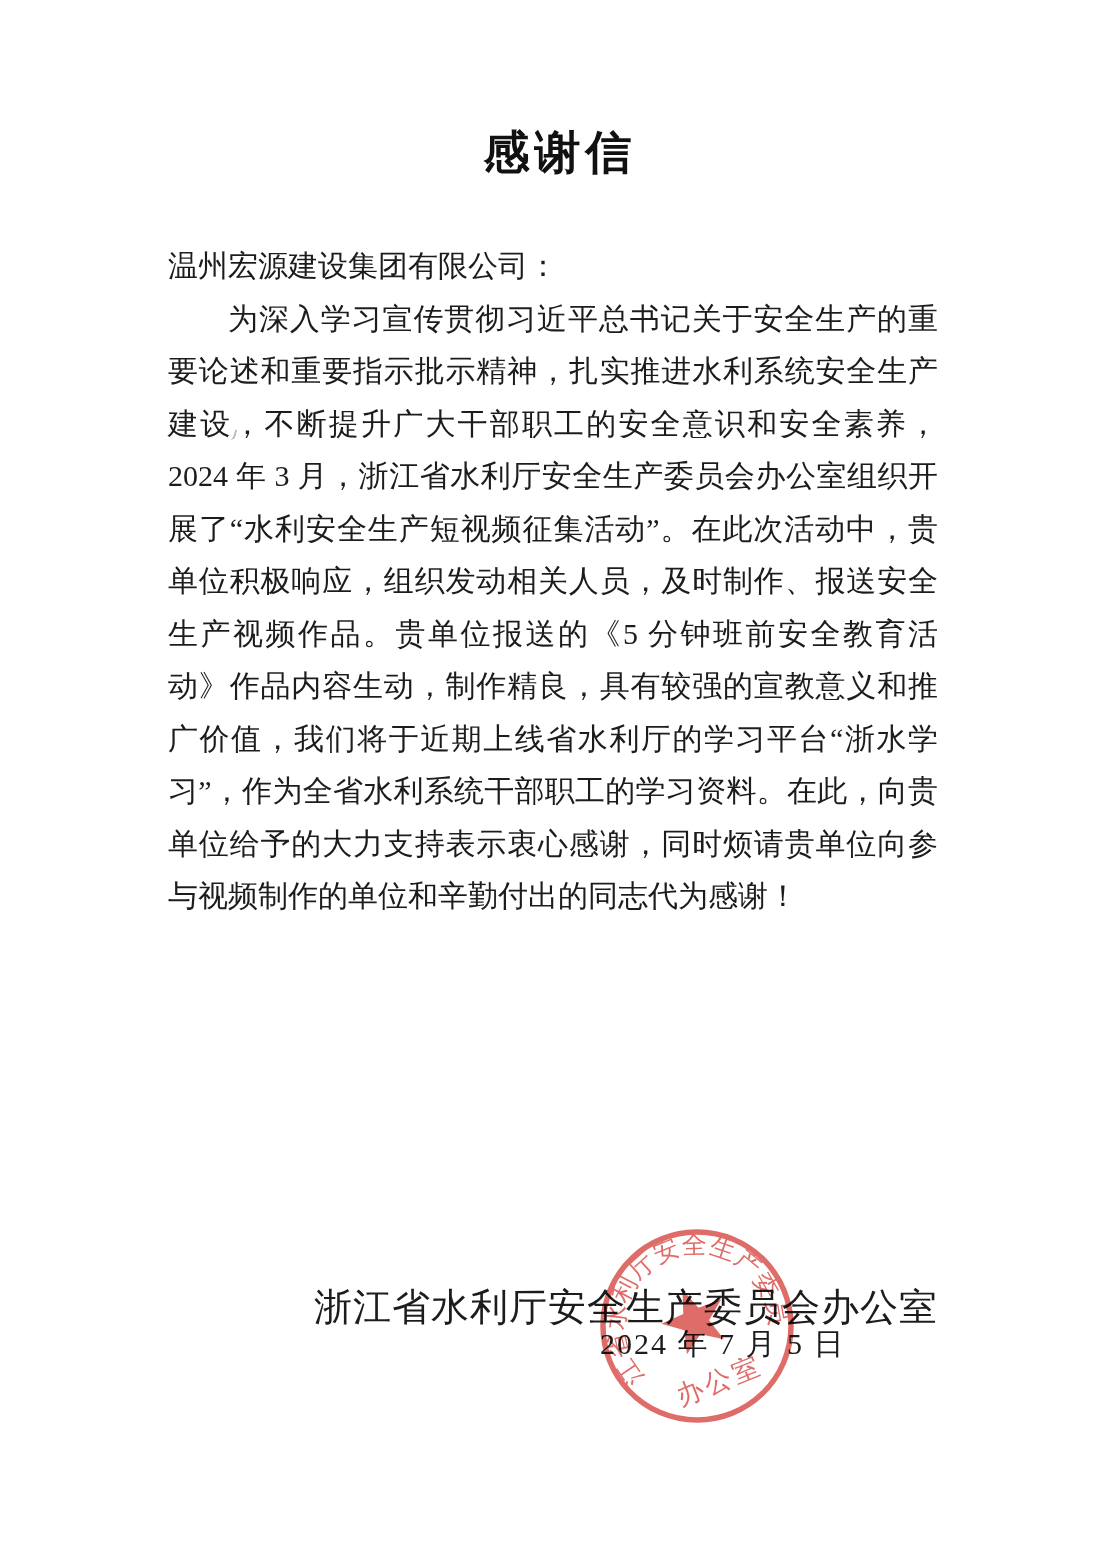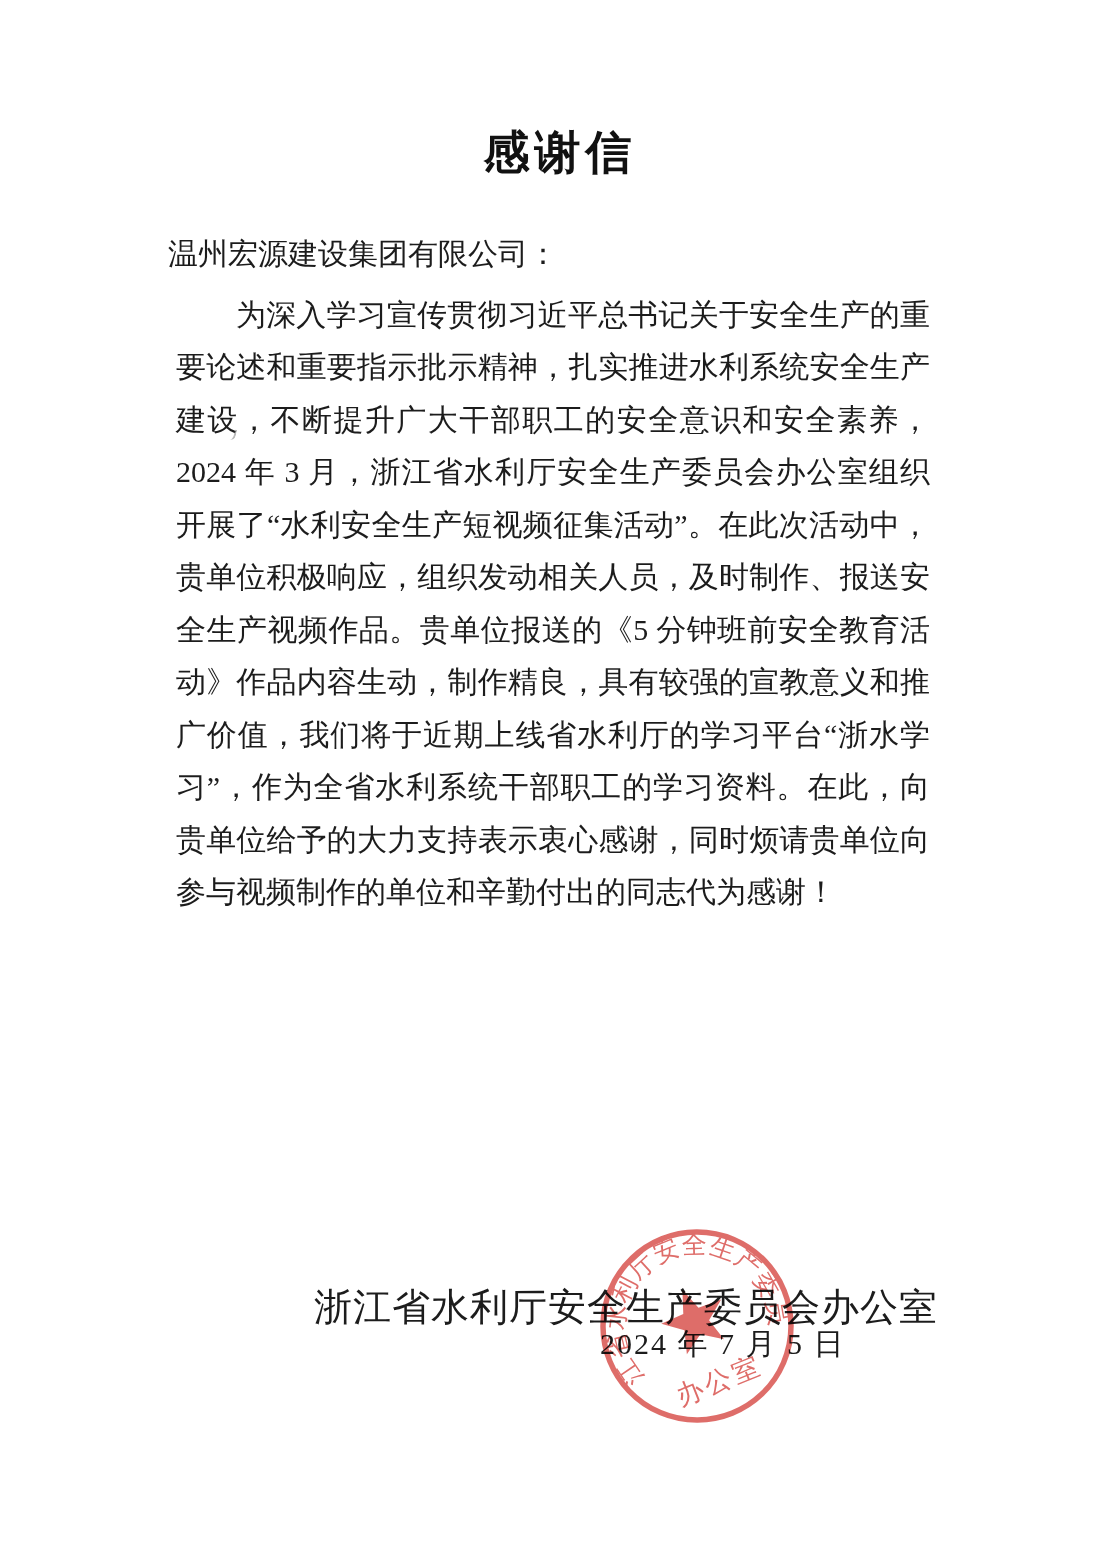--- a/index.html
+++ b/index.html
@@ -28,34 +28,34 @@
     text-align: center;
     font-size: 46px;
     font-weight: bold;
     letter-spacing: 5px;
     color: #111111;
     padding-left: 10px;
   }
   .letter-body {
     position: absolute;
     left: 168px;
-    top: 228px;
+    top: 240px;
     width: 770px;
     font-size: 30px;
     line-height: 52.5px;
     text-align: justify;
     text-justify: inter-character;
     color: #1c1c1c;
   }
   .salutation {
     margin: 0;
     text-indent: 0;
   }
   .para {
-    margin: 8px;
+    margin: 0;
     text-indent: 2em;
   }
   .signature {
     position: absolute;
     top: 1282px;
     right: 162px;
     font-size: 38px;
     letter-spacing: 1px;
     white-space: nowrap;
     color: #1c1c1c;

